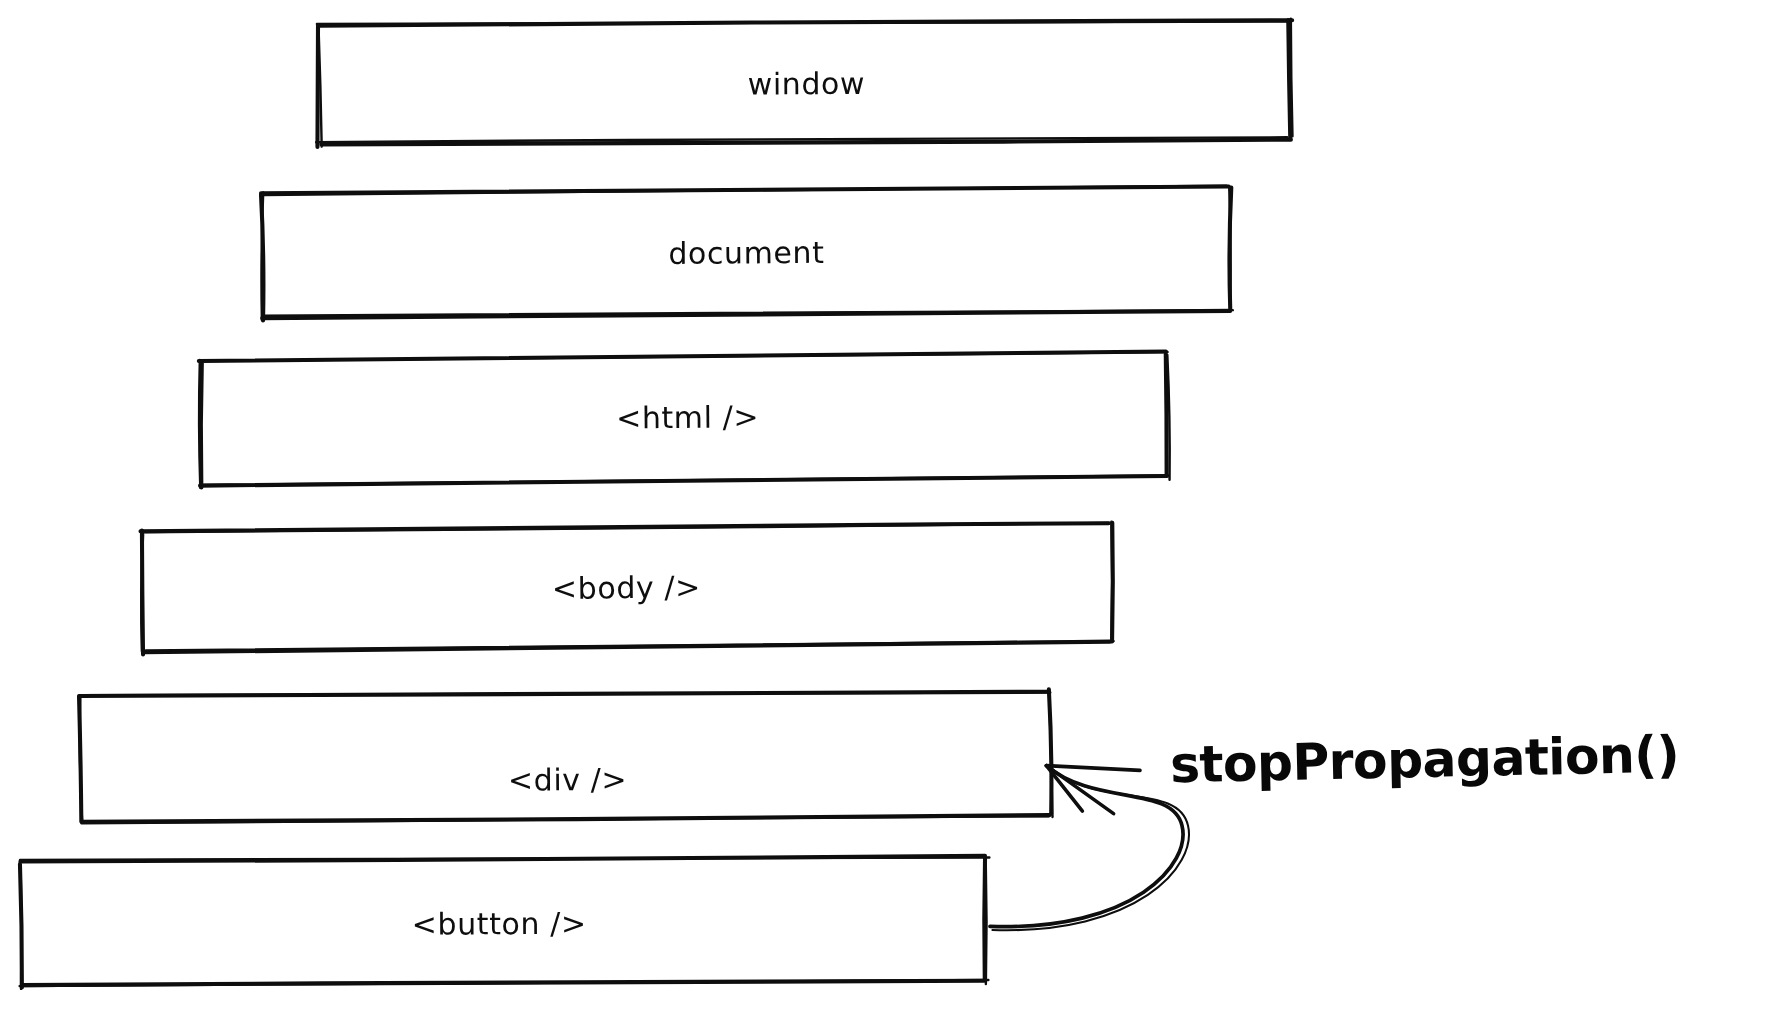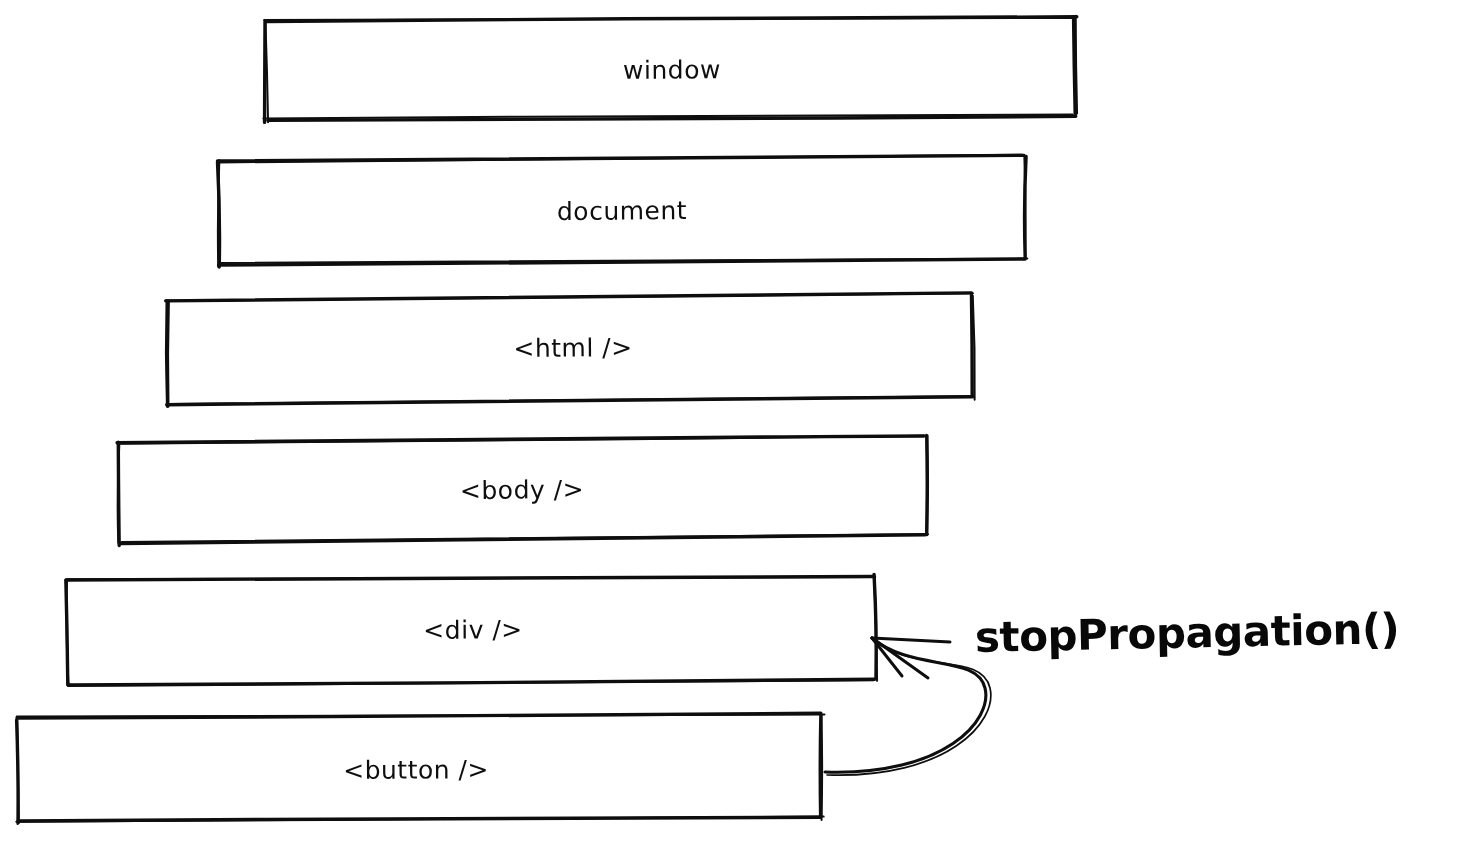--- a/index.html
+++ b/index.html
@@ -129,20 +129,20 @@
           <path d="M 872 638 L 902 676" fill="none" stroke="#0e0e0e" stroke-width="3" stroke-linecap="round" stroke-linejoin="round"></path>
         </g>
       </g>
   </svg>
 
   <div id="labels">
       <div class="node-label" style="left: 672px; top: 70px; transform: translate(-50%, -50%) rotate(-0.35deg);">window</div>
       <div class="node-label" style="left: 622px; top: 211px; transform: translate(-50%, -50%) rotate(-0.45deg);">document</div>
       <div class="node-label" style="left: 573px; top: 348px; transform: translate(-50%, -50%) rotate(-0.5deg);">&lt;html /&gt;</div>
       <div class="node-label" style="left: 522px; top: 490px; transform: translate(-50%, -50%) rotate(-0.6deg);">&lt;body /&gt;</div>
-      <div class="node-label" style="left: 473px; top: 630px; transform: translate(-50%, -50%) rotate(-0.4deg);">&lt;div /&gt;</div>
+      <div class="node-label" style="left: 473px; top: 650px; transform: translate(-50%, -50%) rotate(-0.4deg);">&lt;div /&gt;</div>
       <div class="node-label" style="left: 416px; top: 770px; transform: translate(-50%, -50%) rotate(-0.3deg);">&lt;button /&gt;</div>
     </div>
   <div id="annotations">
       <div class="annotation-label" style="left: 975px; top: 633px;">stopPropagation()</div>
     </div>
 
 </div>
 
 </body></html>

